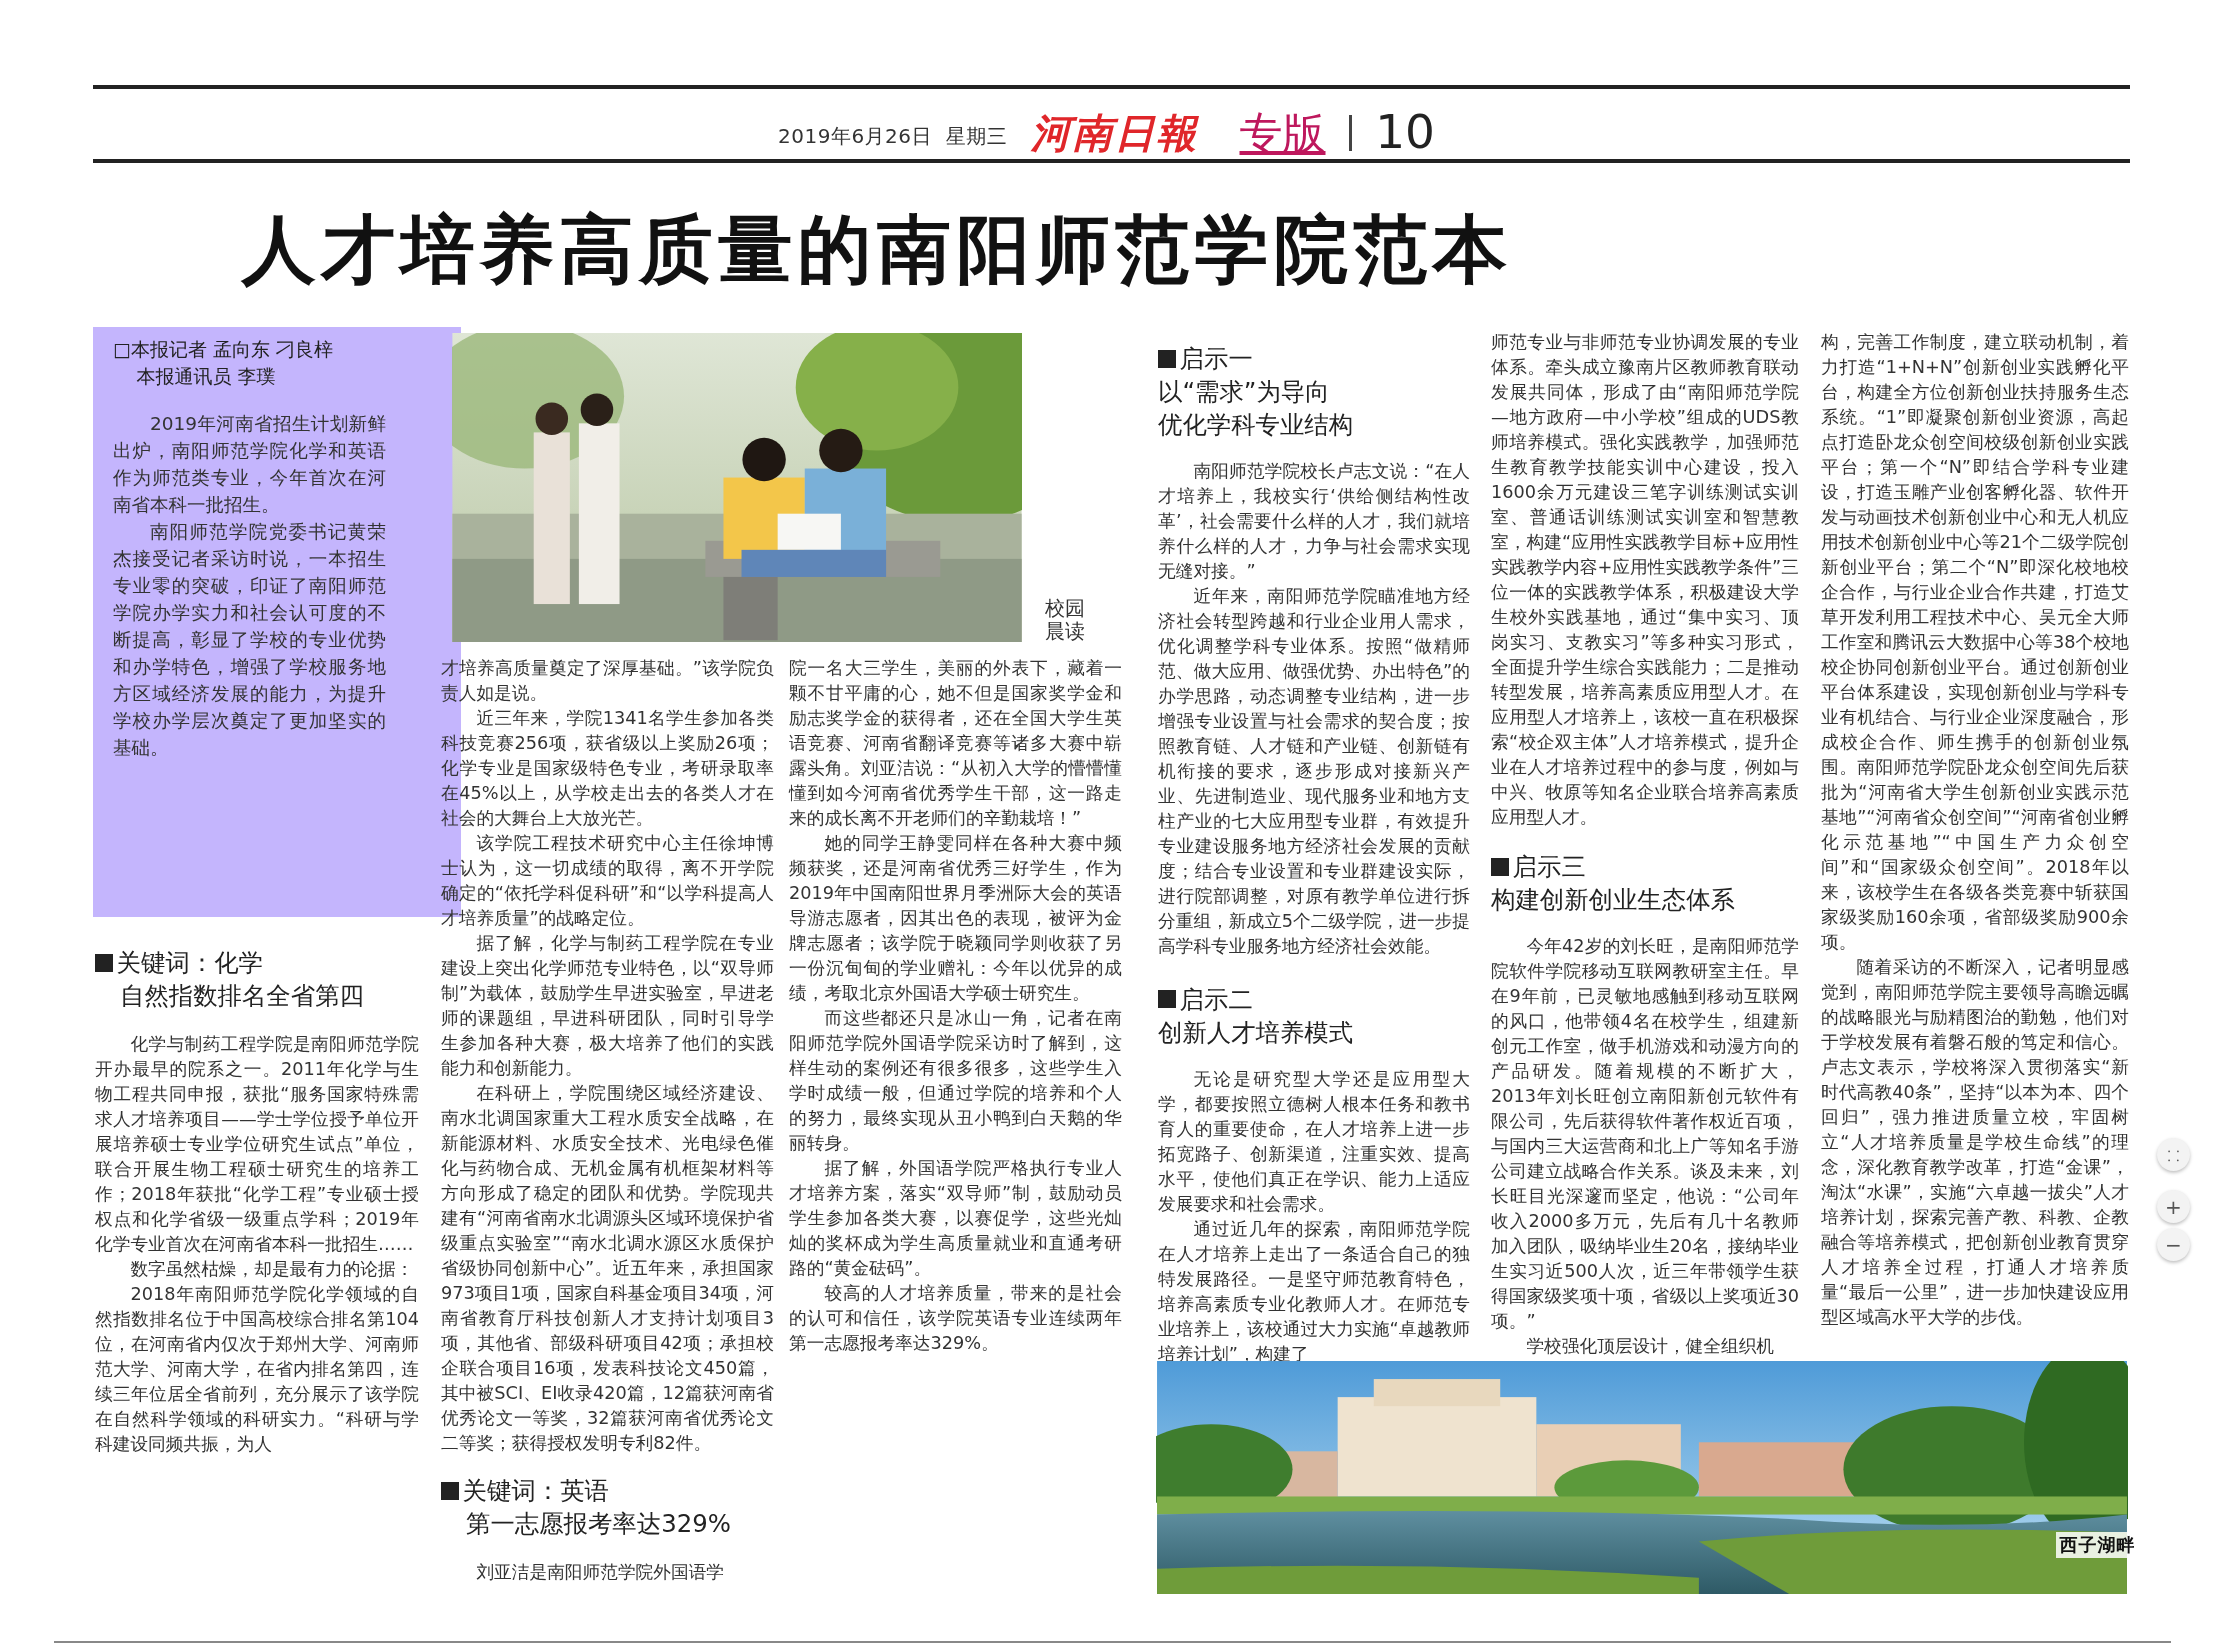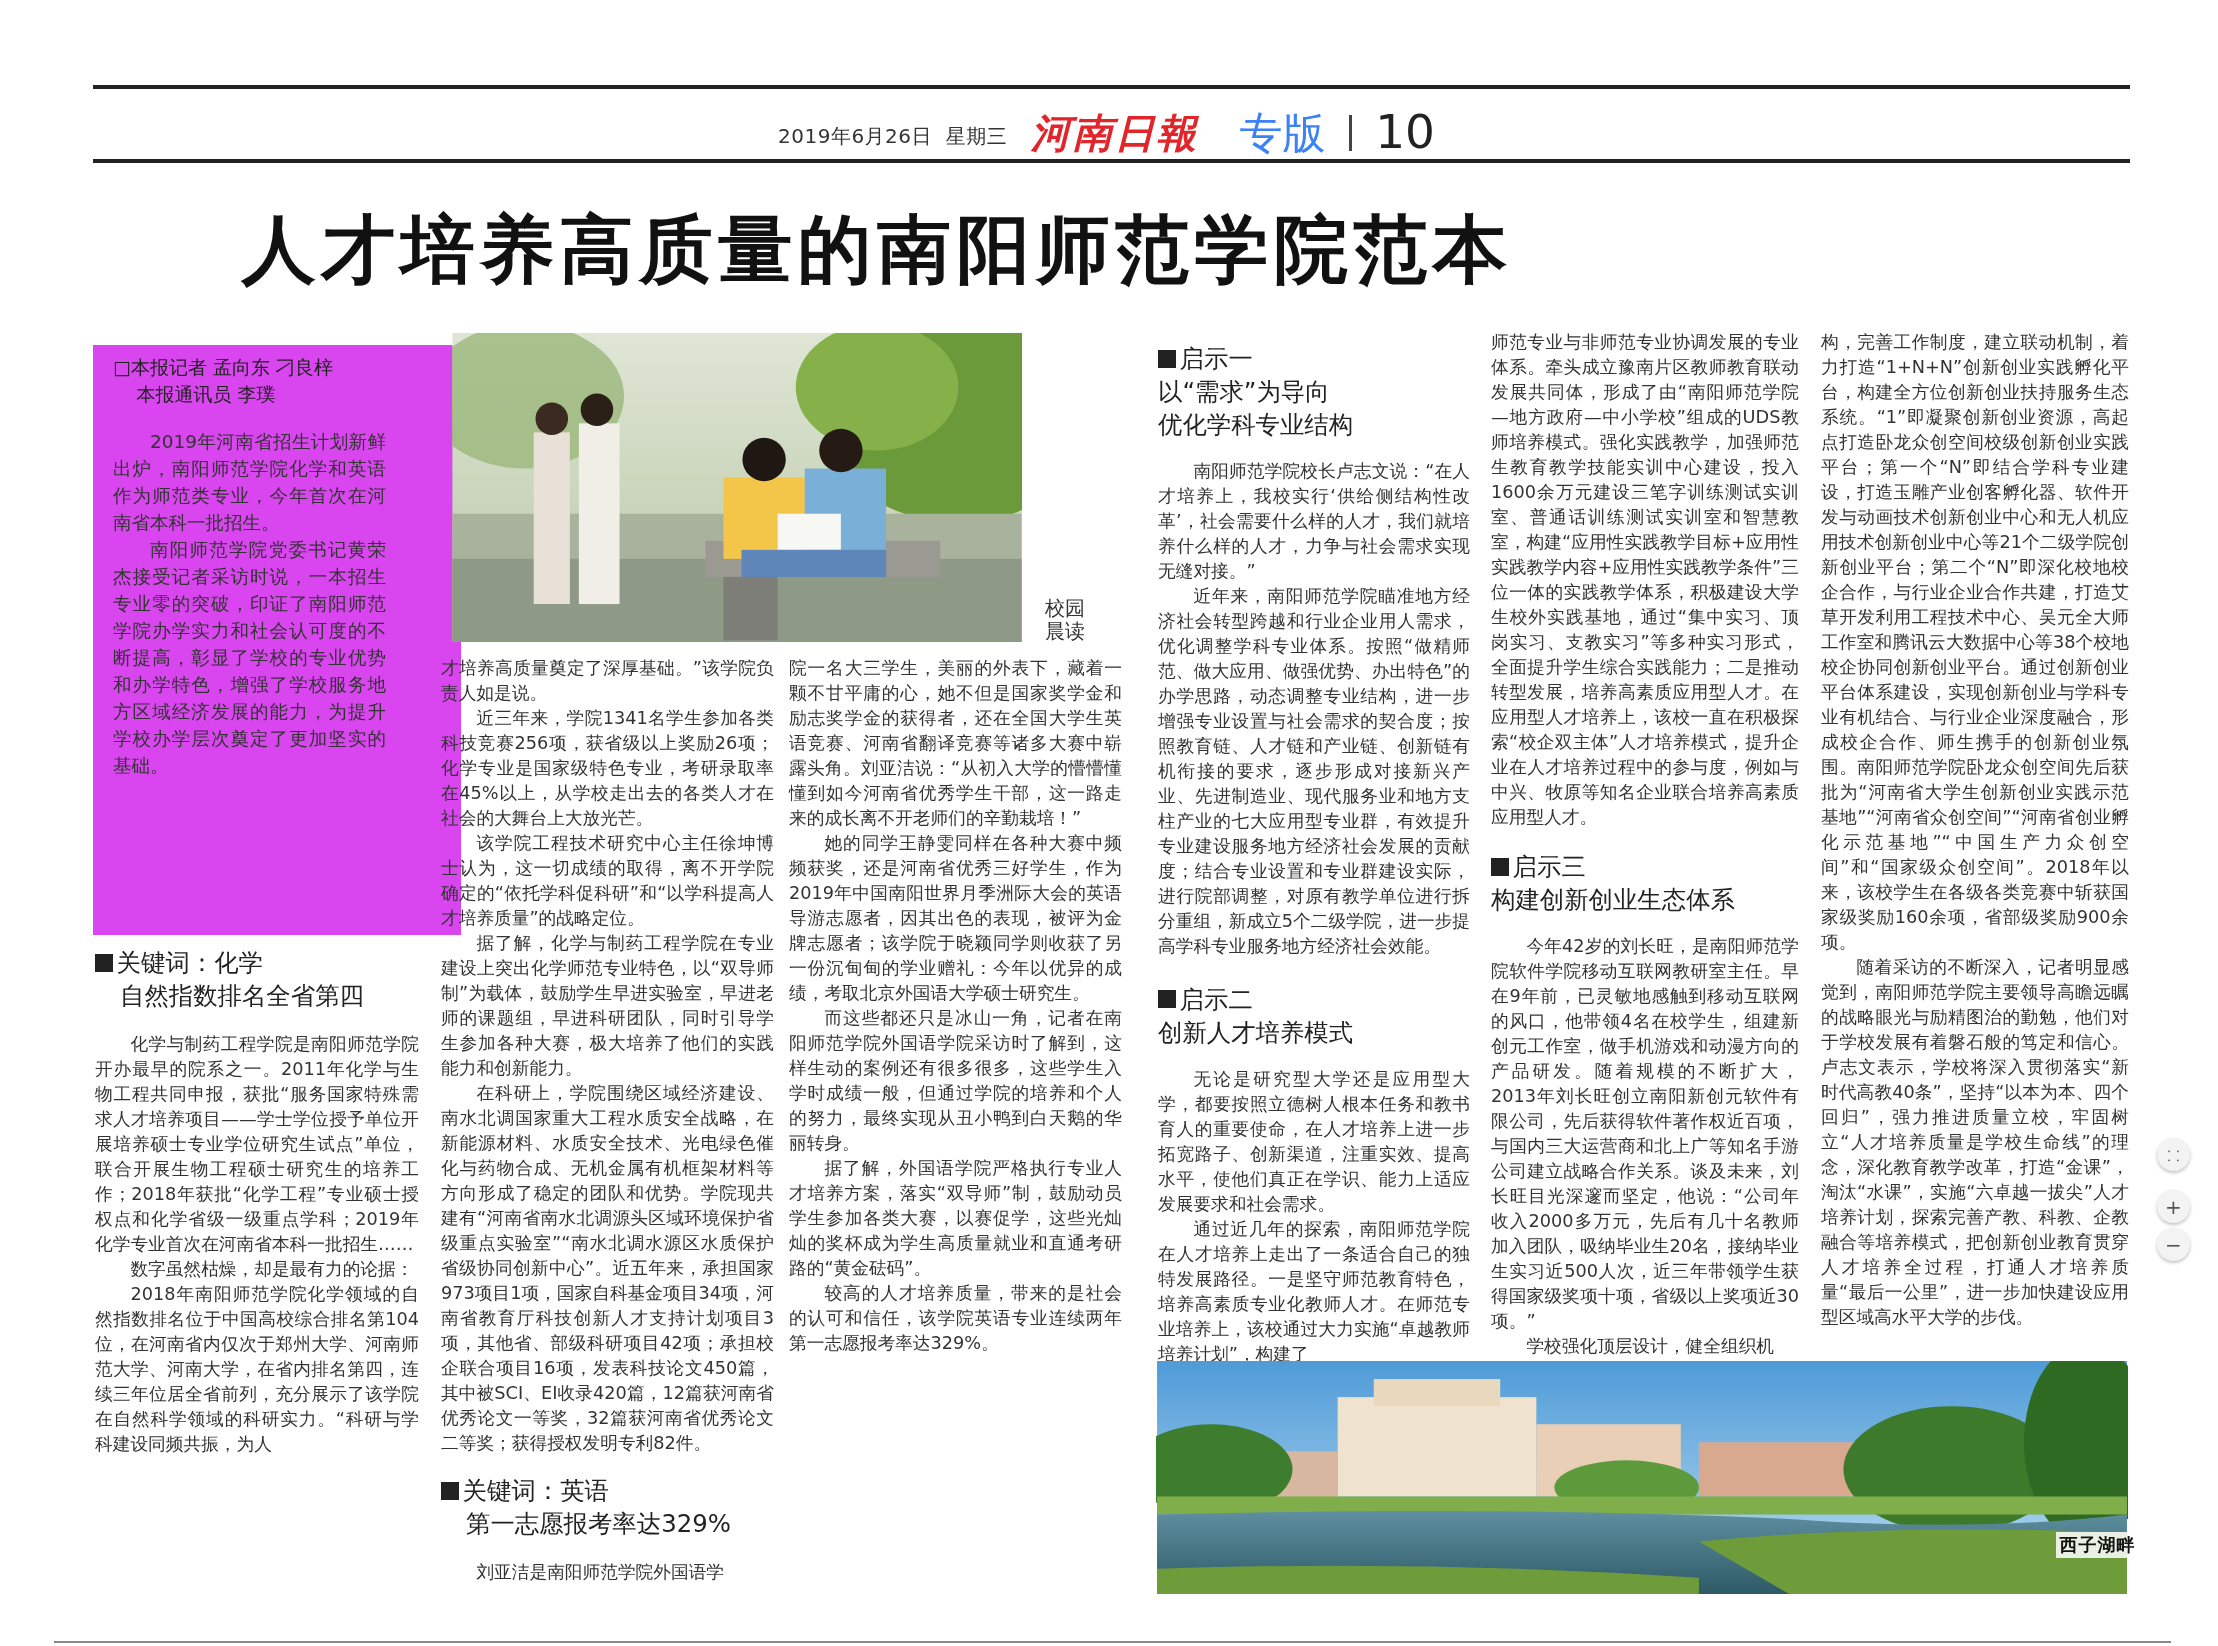--- a/index.html
+++ b/index.html
@@ -5,26 +5,26 @@
   html, body { margin:0; padding:0; }
   body { width:2218px; height:1646px; background:#ffffff; position:relative; overflow:hidden;
          font-family:"DejaVu Sans","Liberation Sans",sans-serif; color:#2b2b2b; }
   .page { position:absolute; left:0; top:0; width:2218px; height:1646px; }
   .rule-top { position:absolute; left:93px; width:2037px; top:85px; height:3.6px; background:#222; }
   .rule-head { position:absolute; left:93px; width:2037px; top:159px; height:3.6px; background:#222; }
   .rule-bottom { position:absolute; left:54px; width:2117px; top:1641px; height:1.8px; background:#888; }
   .masthead { position:absolute; top:101px; left:778px; height:54px; display:flex; align-items:flex-end; gap:23.5px; }
   .mh-date { font-size:20px; color:#333; padding-bottom:5.4px; letter-spacing:0.5px; }
   .mh-logo { font-family:"DejaVu Serif",serif; font-size:40px; font-weight:bold; font-style:italic; color:#e0262a; letter-spacing:1.8px; line-height:1; padding-bottom:1.8px; }
-  .mh-section { font-size:43px; color:#3b82f6; line-height:1; padding-left:18px; }
+  .mh-section { font-size:43px; color:#be185d; line-height:1; padding-left:18px;text-decoration:underline; }
   .mh-sep { width:2.7px; height:36px; background:#444; margin-bottom:3.6px; }
   .mh-page { font-size:47px; color:#222; line-height:1; }
   .headline { position:absolute; top:201px; left:0; width:1754px; text-align:center;
               font-family:"DejaVu Serif","Liberation Serif",serif; font-weight:bold; font-size:74px; color:#111; letter-spacing:5.4px; }
-  .byline-box { position:absolute; left:93px; top:345px; width:368px; height:590px; background:#d946ef; }
+  .byline-box { position:absolute; left:93px; top:327px; width:368px; height:590px; background:#c4b5fd; }
   .byline { position:absolute; left:20px; top:9px; font-size:19px; line-height:27px; color:#222; }
   .byline .l2 { padding-left:23.5px; }
   .col { position:absolute; font-size:17.7px; line-height:25px; color:#333; text-align:justify; }
   .col p { margin:0; text-indent:2em; }
   .col p.noindent { text-indent:0; }
   .sub { font-size:24.4px; line-height:33px; color:#222; margin:0; }
   .sub .sq { display:inline-block; width:18px; height:18px; background:#222; margin-right:3.6px; vertical-align:-0.9px; }
   .sub .l2 { padding-left:25px; }
   .photo1 { position:absolute; left:452px; top:333px; width:570px; height:309px; overflow:hidden; }
   .photo2 { position:absolute; left:1156px; top:1361px; width:972px; height:233px; overflow:hidden; }

